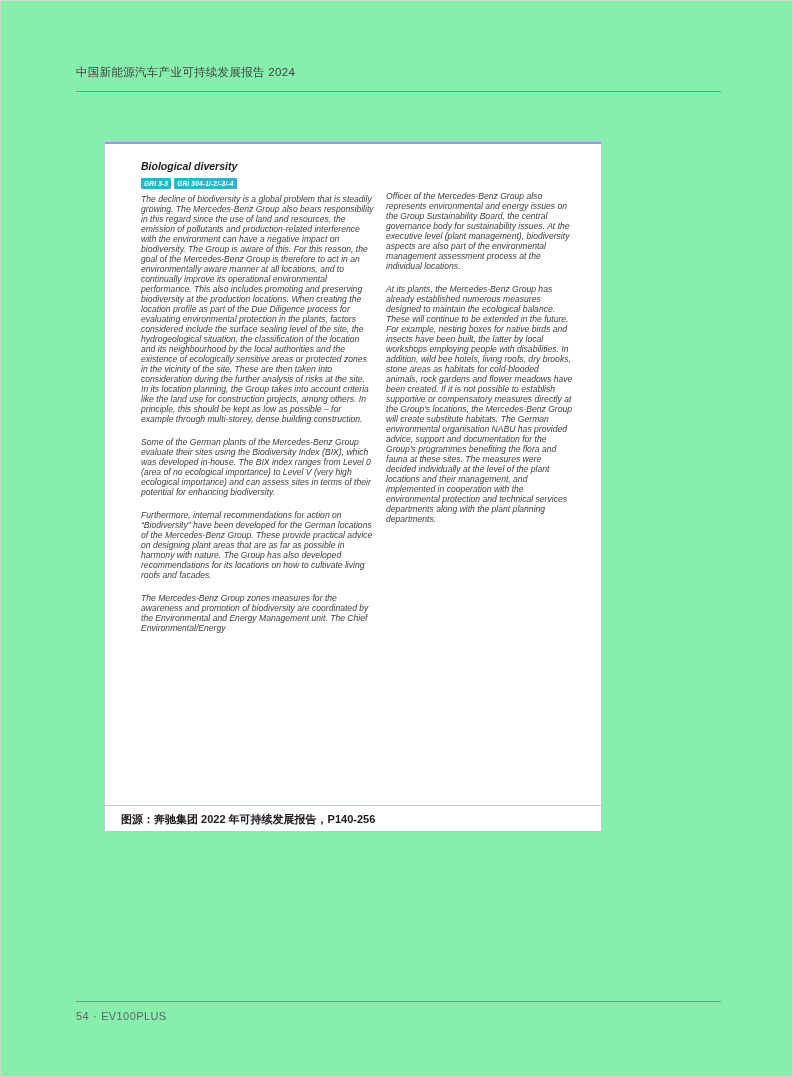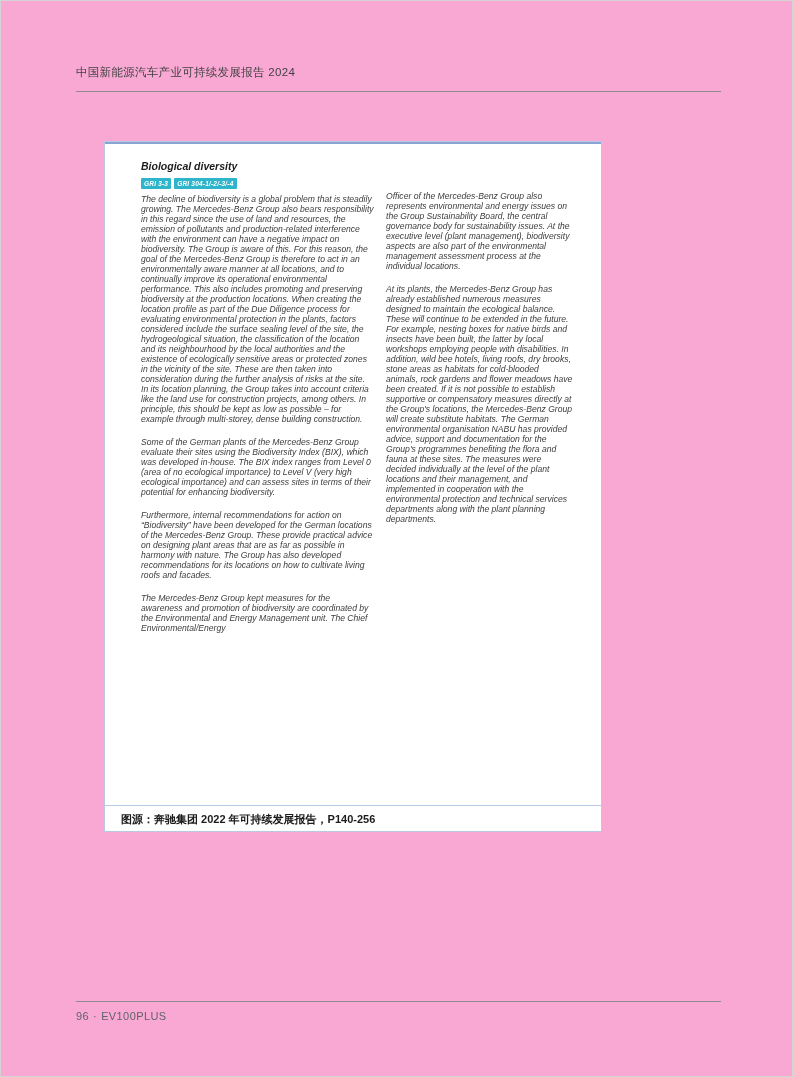--- a/index.html
+++ b/index.html
@@ -8,21 +8,21 @@
     --tag-bg:#2fb5cb;
   }
   *{margin:0;padding:0;box-sizing:border-box;}
   html,body{background:#ffffff;}
   body{
     width:793px;height:1077px;position:relative;
     font-family:"Liberation Sans","DejaVu Sans",sans-serif;
     color:#3d3d3d;overflow:hidden;
   }
   .page{
-    position:absolute;inset:0;border:1px solid #d4d4d4;background:#f9a8d4;
+    position:absolute;inset:0;border:1px solid #d4d4d4;background:#86efac;
   }
   
   .header-title{
     position:absolute;left:75px;top:64px;
     font-size:11.5px;color:#414141;letter-spacing:.3px;
   }
   .header-rule{
     position:absolute;left:75px;top:90px;width:645px;height:1px;background:#8c8c8c;
   }
   
@@ -83,29 +83,29 @@
 
     <div class="case-content">
       <div class="col-left">
         <div class="article-title">Biological diversity</div>
         <div class="tags">
           <span class="tag">GRI 3-3</span><span class="tag">GRI 304-1/-2/-3/-4</span>
         </div>
         <p>The decline of biodiversity is a global problem that is steadily growing. The Mercedes-Benz Group also bears responsibility in this regard since the use of land and resources, the emission of pollutants and production-related interference with the environment can have a negative impact on biodiversity. The Group is aware of this. For this reason, the goal of the Mercedes-Benz Group is therefore to act in an environmentally aware manner at all locations, and to continually improve its operational environmental performance. This also includes promoting and preserving biodiversity at the production locations. When creating the location profile as part of the Due Diligence process for evaluating environmental protection in the plants, factors considered include the surface sealing level of the site, the hydrogeological situation, the classification of the location and its neighbourhood by the local authorities and the existence of ecologically sensitive areas or protected zones in the vicinity of the site. These are then taken into consideration during the further analysis of risks at the site. In its location planning, the Group takes into account criteria like the land use for construction projects, among others. In principle, this should be kept as low as possible – for example through multi-storey, dense building construction.</p>
         <p>Some of the German plants of the Mercedes-Benz Group evaluate their sites using the Biodiversity Index (BIX), which was developed in-house. The BIX index ranges from Level 0 (area of no ecological importance) to Level V (very high ecological importance) and can assess sites in terms of their potential for enhancing biodiversity.</p>
         <p>Furthermore, internal recommendations for action on “Biodiversity” have been developed for the German locations of the Mercedes-Benz Group. These provide practical advice on designing plant areas that are as far as possible in harmony with nature. The Group has also developed recommendations for its locations on how to cultivate living roofs and facades.</p>
-        <p>The Mercedes-Benz Group kept measures for the awareness and promotion of biodiversity are coordinated by the Environmental and Energy Management unit. The Chief Environmental/Energy</p>
+        <p>The Mercedes-Benz Group zones measures for the awareness and promotion of biodiversity are coordinated by the Environmental and Energy Management unit. The Chief Environmental/Energy</p>
       </div>
       <div class="col-right">
         <p>Officer of the Mercedes-Benz Group also represents environmental and energy issues on the Group Sustainability Board, the central governance body for sustainability issues. At the executive level (plant management), biodiversity aspects are also part of the environmental management assessment process at the individual locations.</p>
         <p>At its plants, the Mercedes-Benz Group has already established numerous measures designed to maintain the ecological balance. These will continue to be extended in the future. For example, nesting boxes for native birds and insects have been built, the latter by local workshops employing people with disabilities. In addition, wild bee hotels, living roofs, dry brooks, stone areas as habitats for cold-blooded animals, rock gardens and flower meadows have been created. If it is not possible to establish supportive or compensatory measures directly at the Group's locations, the Mercedes-Benz Group will create substitute habitats. The German environmental organisation NABU has provided advice, support and documentation for the Group's programmes benefiting the flora and fauna at these sites. The measures were decided individually at the level of the plant locations and their management, and implemented in cooperation with the environmental protection and technical services departments along with the plant planning departments.</p>
       </div>
     </div>
 
     <div class="case-caption">图源：奔驰集团 2022 年可持续发展报告，P140-256</div>
   </div>
 
   <div class="footer-rule"></div>
   <div class="footer-text">
-    <span>96</span><span>·</span><span>EV100PLUS</span>
+    <span>54</span><span>·</span><span>EV100PLUS</span>
   </div>
 
 </div>
 
 </body></html>

